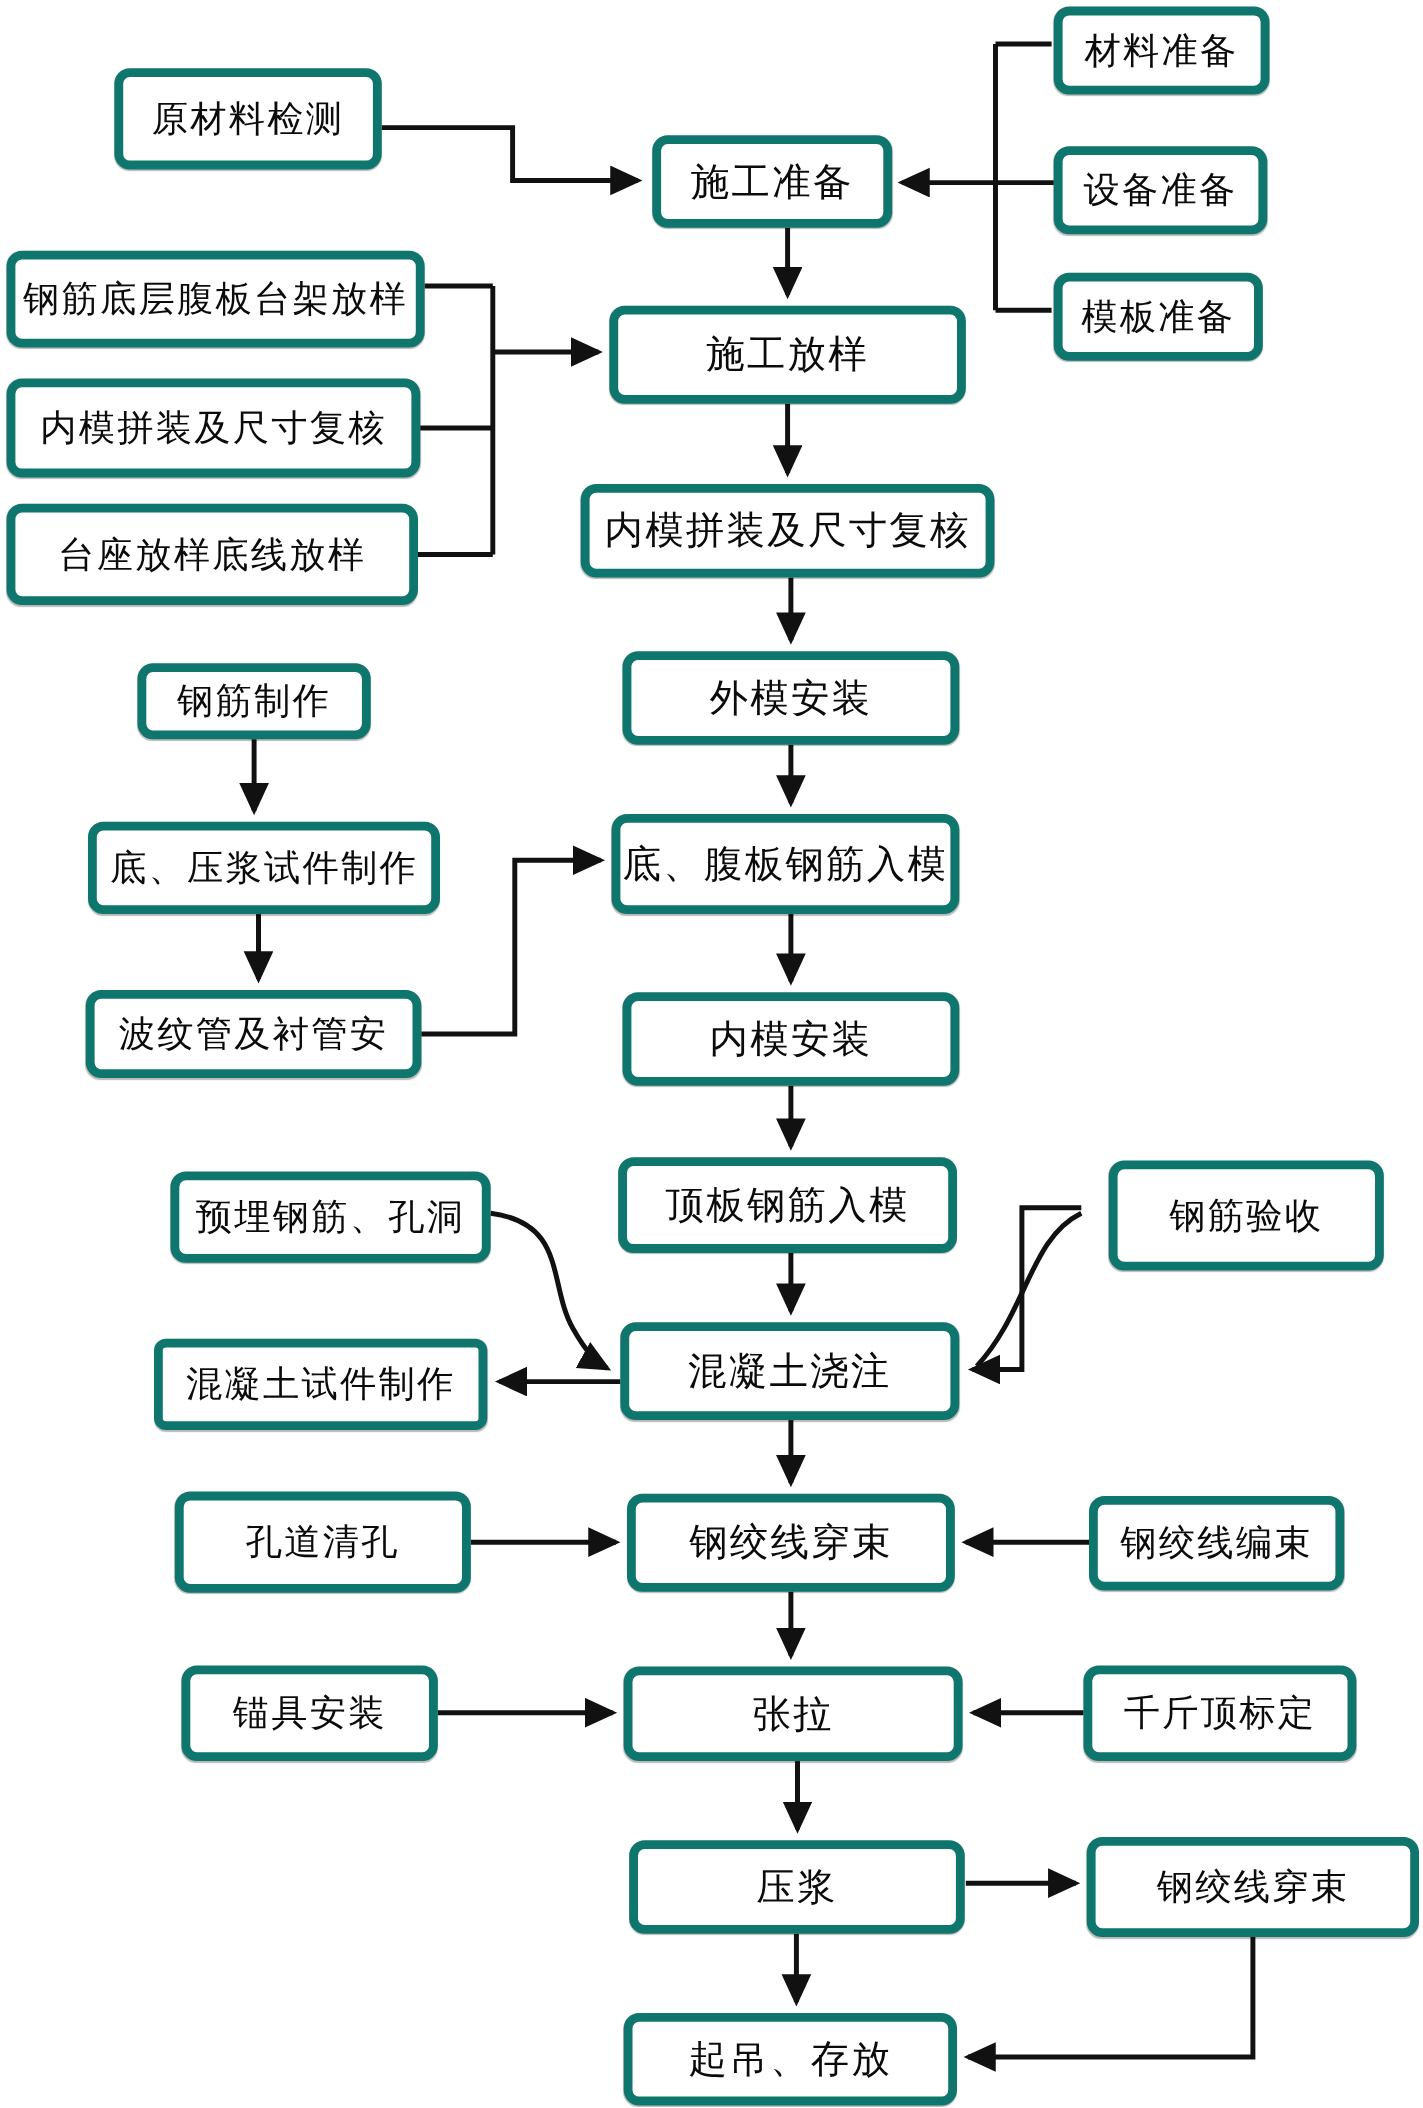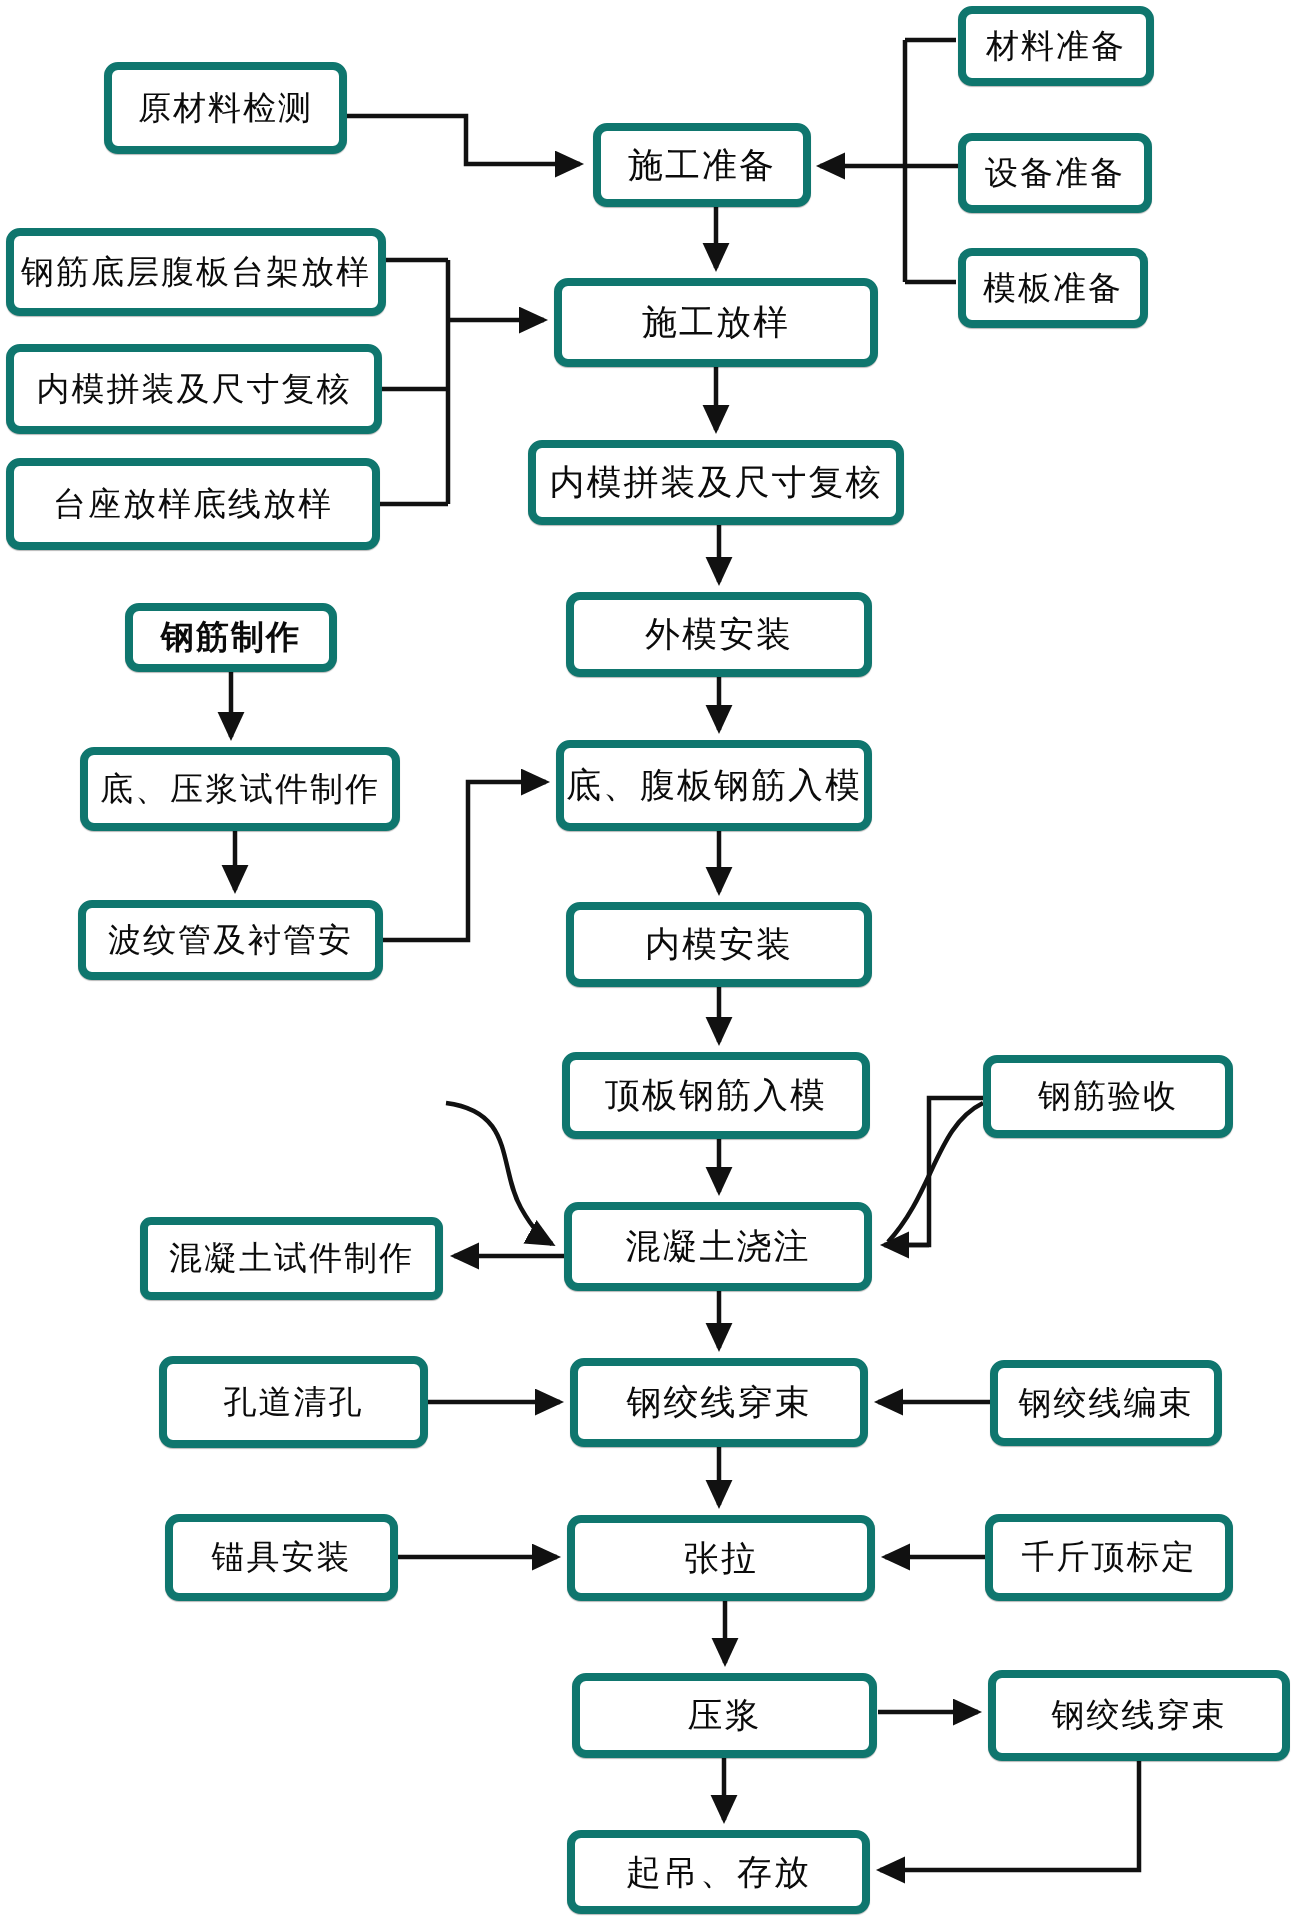--- a/index.html
+++ b/index.html
@@ -100,25 +100,26 @@
   <div class="node" style="left:566px;top:592px;width:306px;height:85px;">外模安装</div>
   <div class="node" style="left:556px;top:740px;width:316px;height:91px;">底、腹板钢筋入模</div>
   <div class="node" style="left:566px;top:902px;width:306px;height:85px;">内模安装</div>
   <div class="node" style="left:562px;top:1052px;width:308px;height:87px;">顶板钢筋入模</div>
   <div class="node" style="left:564px;top:1202px;width:308px;height:89px;">混凝土浇注</div>
   <div class="node" style="left:570px;top:1358px;width:298px;height:89px;">钢绞线穿束</div>
   <div class="node" style="left:567px;top:1515px;width:308px;height:86px;">张拉</div>
   <div class="node" style="left:572px;top:1673px;width:305px;height:85px;">压浆</div>
   <div class="node" style="left:567px;top:1830px;width:303px;height:84px;">起吊、存放</div>
 
-  <div class="node small" style="left:125px;top:603px;width:212px;height:69px;font-weight:bold;">钢筋制作</div>
+  <div class="node small" style="left:125px;top:603px;width:212px;height:69px;">钢筋制作</div>
   <div class="node small" style="left:80px;top:747px;width:320px;height:84px;">底、压浆试件制作</div>
   <div class="node small" style="left:78px;top:900px;width:305px;height:80px;">波纹管及衬管安</div>
 
-  <div class="node small" style="left:983px;top:1055px;width:250px;height:83px;font-family:Liberation Serif, serif;">钢筋验收</div>
+  <div class="node small" style="left:155px;top:1065px;width:291px;height:83px;">预埋钢筋、孔洞</div>
+  <div class="node small" style="left:1008px;top:1055px;width:250px;height:100px;font-family:Liberation Serif, serif;">钢筋验收</div>
   <div class="node small" style="left:140px;top:1217px;width:303px;height:83px;border-radius:11px;">混凝土试件制作</div>
 
   <div class="node small" style="left:159px;top:1356px;width:269px;height:92px;">孔道清孔</div>
   <div class="node small" style="left:990px;top:1360px;width:232px;height:86px;">钢绞线编束</div>
 
   <div class="node small" style="left:165px;top:1514px;width:233px;height:87px;">锚具安装</div>
   <div class="node small" style="left:985px;top:1514px;width:248px;height:87px;">千斤顶标定</div>
 
   <div class="node small" style="left:988px;top:1670px;width:302px;height:91px;">钢绞线穿束</div>
 

